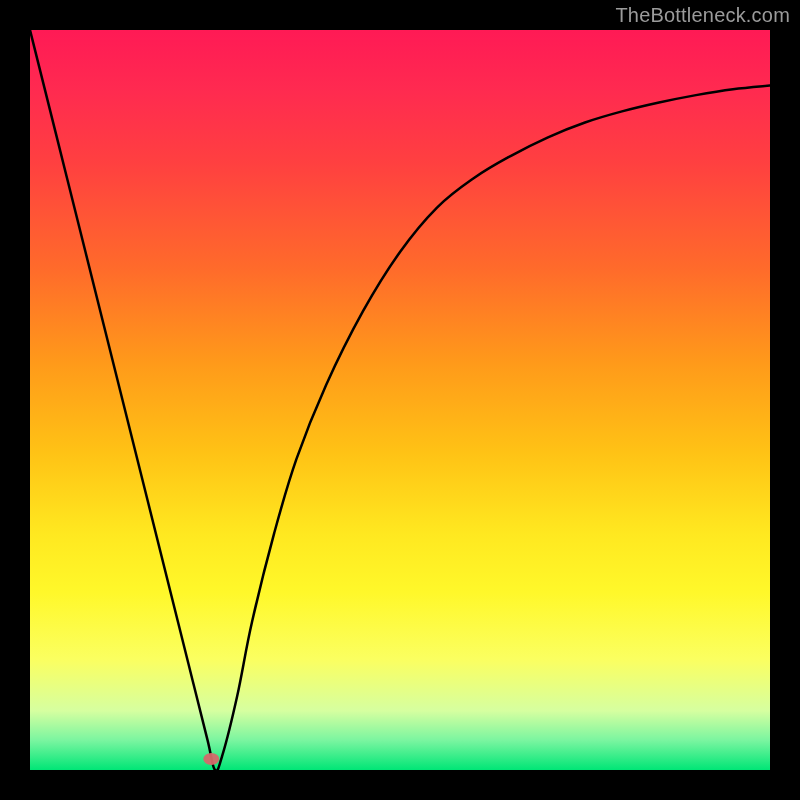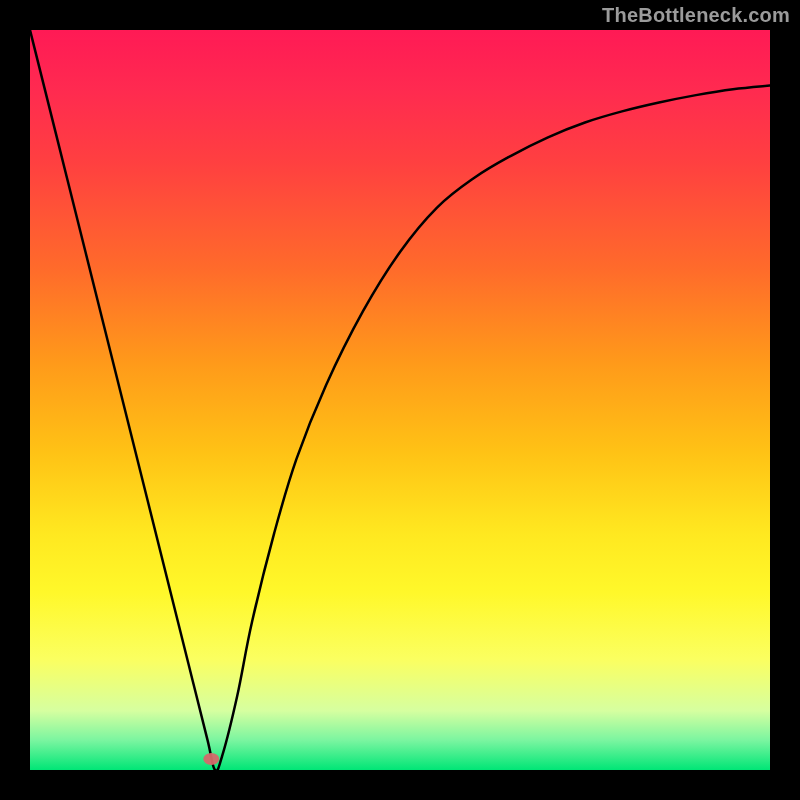--- a/index.html
+++ b/index.html
@@ -47,21 +47,21 @@
     left: 0;
     width: 740px;
     height: 740px;
   }
   .watermark {
     position: absolute;
     top: 4px;
     right: 10px;
     color: #9b9b9b;
     font-size: 20px;
-    font-weight: 700;
+    font-weight: 400;
     letter-spacing: 0.2px;
   }
 </style>
 </head>
 <body>
 
 <div class="frame">
   <div class="plot-area">
     <svg class="plot-svg" viewBox="0 0 740 740" preserveAspectRatio="none">
       <path id="curve-path" fill="none" stroke="#000" stroke-width="2.5" stroke-linejoin="round" stroke-linecap="round" d="M 0 0 C 6.66 26.64 23.68 94.72 37 148 C 50.32 201.28 60.68 242.72 74 296 C 87.32 349.28 97.68 390.72 111 444 C 124.32 497.28 138.676 554.704 148 592 C 157.324 629.296 157.472 629.888 162.8 651.2 C 168.12800000000001 672.5120000000001 173.60399999999998 694.4159999999999 177.6 710.4 C 181.596 726.384 182.33599999999998 737.336 185 740 C 187.66400000000002 742.664 188.404 738.5200000000001 192.4 725.2 C 196.39600000000002 711.88 201.872 689.976 207.20000000000002 666 C 212.52800000000002 642.024 215.34 621.304 222 592 C 228.66 562.696 236.20800000000003 532.504 244.20000000000002 503.2 C 252.192 473.89599999999996 257.07599999999996 455.84 266.4 429.2 C 275.724 402.56 284.012 381.84 296 355.2 C 307.988 328.56 319.68 305.176 333 281.2 C 346.32 257.224 356.68 240.648 370 222 C 383.32 203.352 393.68000000000006 190.92000000000002 407.00000000000006 177.60000000000002 C 420.32000000000005 164.28000000000003 430.68 157.32399999999998 444 148 C 457.32 138.67600000000002 467.68 133.12600000000006 481 125.80000000000007 C 494.32 118.47400000000007 504.68 113.29400000000008 518 107.30000000000007 C 531.32 101.30600000000005 541.68 97.16200000000002 555 92.5 C 568.32 87.83799999999998 578.68 84.99639999999998 592 81.39999999999998 C 605.32 77.80359999999997 615.68 75.45039999999997 629 72.51999999999998 C 642.32 69.58959999999999 652.68 67.51760000000002 666 65.12 C 679.32 62.72239999999999 689.68 60.93159999999993 703 59.19999999999993 C 716.32 57.46839999999993 733.34 56.16599999999999 740 55.5"></path>

